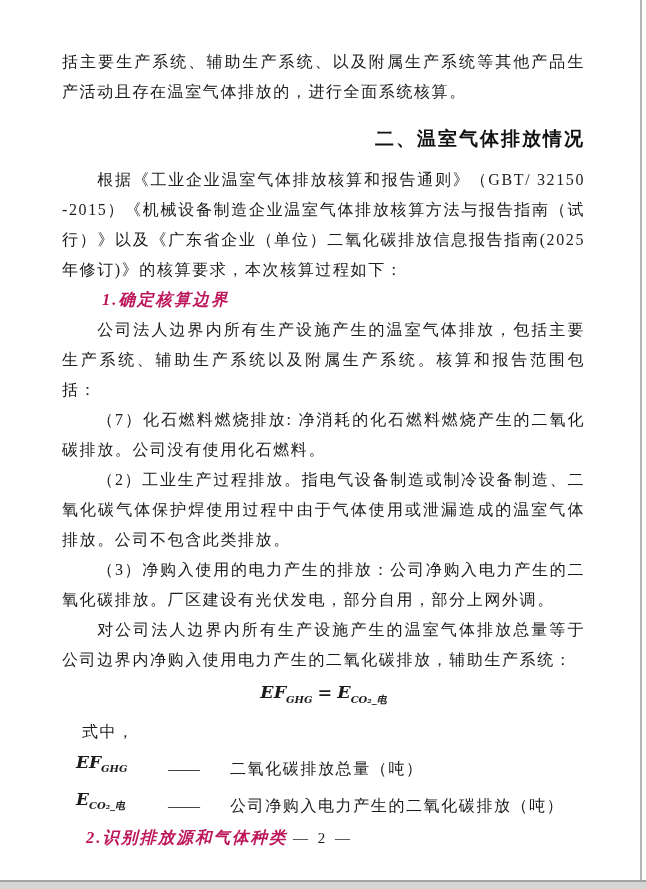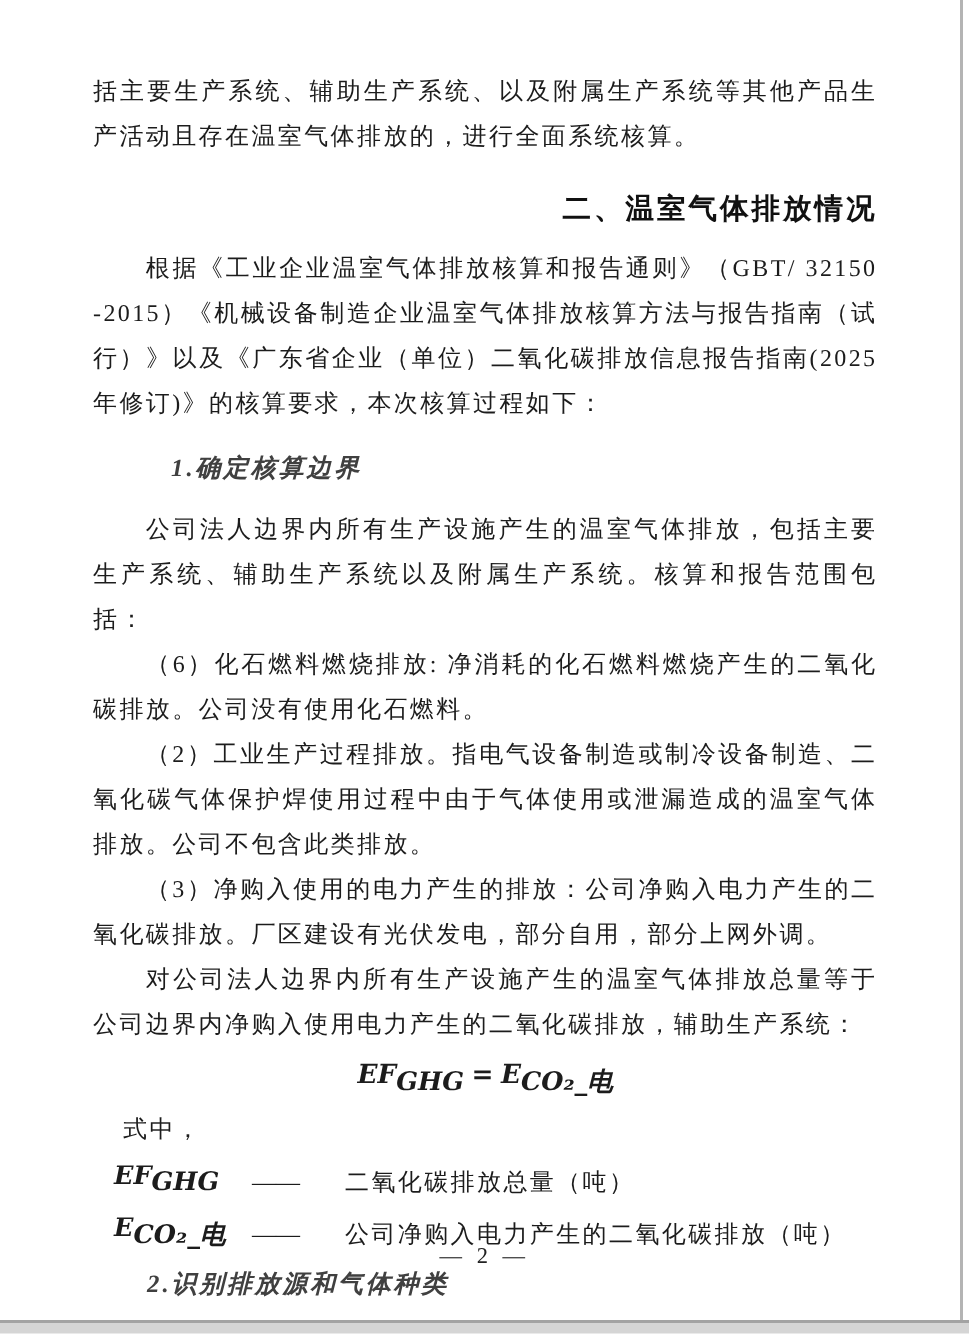--- a/index.html
+++ b/index.html
@@ -31,43 +31,43 @@
     margin:19px 0 13px 0;
     padding-left:43px;
     font-family:"Liberation Sans","DejaVu Sans",sans-serif;
     font-weight:bold;
     font-size:19px;
     letter-spacing:2px;
     color:#111;
     text-align:right;
   }
   .sub{
-    margin:12px;
+    margin:0;
     font-size:16.5px;
     line-height:30px;
     font-style:italic;
     font-weight:bold;
     letter-spacing:2px;
-    color:#404040;
+    color:#be185d;
   }
   .sub1{padding-left:40px;font-weight:600;}
   .sub2{padding-left:24px;margin-top:2px;}
   .formula{
     text-align:center;
     line-height:32px;
     font-size:17.5px;
     margin:1px 0;
   }
   .fv{
     font-style:italic;
     font-weight:bold;
     font-family:"DejaVu Serif","Liberation Serif",serif;
   }
   .fv sub{
-    font-size:17px;
+    font-size:10px;
     letter-spacing:0;
     font-weight:bold;
   }
   .fop{
     font-weight:bold;
     padding:0 5px;
     font-family:"DejaVu Serif","Liberation Serif",serif;
   }
   .where{padding-left:20px;}
   .defrow{
@@ -123,21 +123,21 @@
     <p class="para">括主要生产系统、辅助生产系统、以及附属生产系统等其他产品生产活动且存在温室气体排放的，进行全面系统核算。</p>
 
     <h2 class="heading">二、温室气体排放情况</h2>
 
     <p class="para indent">根据《工业企业温室气体排放核算和报告通则》（GBT/ 32150 -2015）《机械设备制造企业温室气体排放核算方法与报告指南（试行）》以及《广东省企业（单位）二氧化碳排放信息报告指南(2025 年修订)》的核算要求，本次核算过程如下：</p>
 
     <h3 class="sub sub1">1.确定核算边界</h3>
 
     <p class="para indent">公司法人边界内所有生产设施产生的温室气体排放，包括主要生产系统、辅助生产系统以及附属生产系统。核算和报告范围包括：</p>
 
-    <p class="para indent">（6）化石燃料燃烧排放: 净消耗的化石燃料燃烧产生的二氧化碳排放。公司没有使用化石燃料。</p>
+    <p class="para indent">（7）化石燃料燃烧排放: 净消耗的化石燃料燃烧产生的二氧化碳排放。公司没有使用化石燃料。</p>
 
     <p class="para indent">（2）工业生产过程排放。指电气设备制造或制冷设备制造、二氧化碳气体保护焊使用过程中由于气体使用或泄漏造成的温室气体排放。公司不包含此类排放。</p>
 
     <p class="para indent">（3）净购入使用的电力产生的排放：公司净购入电力产生的二氧化碳排放。厂区建设有光伏发电，部分自用，部分上网外调。</p>
 
     <p class="para indent">对公司法人边界内所有生产设施产生的温室气体排放总量等于公司边界内净购入使用电力产生的二氧化碳排放，辅助生产系统：</p>
 
     <div class="formula">
       <span class="fv"><span>EF</span><sub>GHG</sub></span><span class="fop">=</span><span class="fv"><span>E</span><sub>CO₂_电</sub></span>
     </div>

